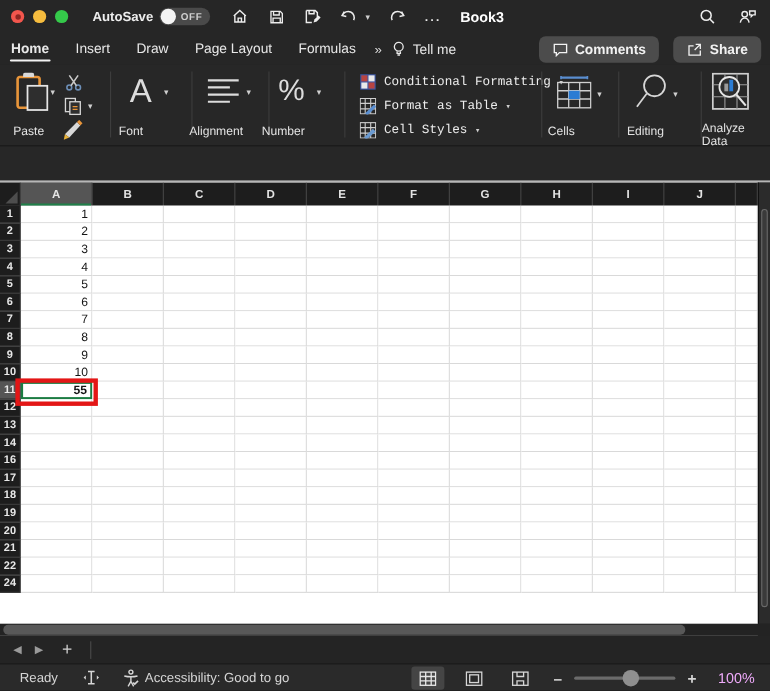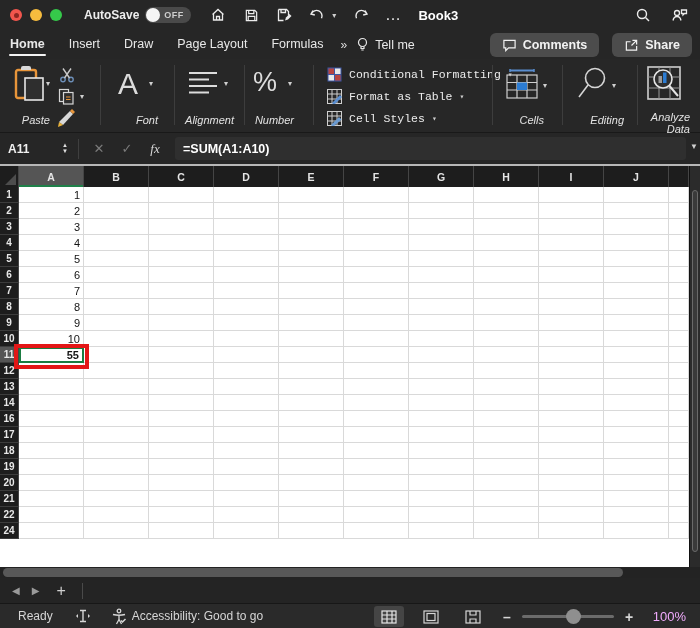--- a/index.html
+++ b/index.html
@@ -34,21 +34,21 @@
   .rtab:first-child { margin-left:9px; }
   .rtab.active { font-weight:bold; }
   .rtab.active::after { content:""; position:absolute; left:0; right:0; bottom:2px; height:2px; background:#f3f3f3; border-radius:1px; }
   .tab-overflow { color:#dcdcdc; font-size:12px; margin-left:16px; letter-spacing:-1px; }
   .tellme { display:flex; align-items:center; gap:6px; margin-left:10px; font-size:12.5px; color:#e8e8e8; }
   .tabbar-right { position:absolute; right:8px; top:33px; display:flex; gap:13px; }
   .pill-btn { background:#4c4c4c; border-radius:6px; height:24px; padding:0 12px; display:flex; align-items:center; gap:6px; font-size:12.5px; font-weight:bold; color:#f2f2f2; }
   
   .ribbon { position:absolute; left:0; top:59px; width:700px; height:74px; background:#272727; border-bottom:1px solid #191919; }
   .vsep { position:absolute; top:6px; height:60px; width:1px; background:#3d3d3d; }
-  .grp-label { position:absolute; font-size:11px; color:#e3e3e3; text-align:right;font-style:italic; }
+  .grp-label { position:absolute; font-size:11px; color:#e3e3e3; text-align:left; }
   .chev-s { font-size:8px; color:#cfcfcf; }
   .ribbon svg { display:block; }
   .cf-rows { position:absolute; left:327px; top:8px; display:flex; flex-direction:column; gap:7px; }
   .cf-row { display:flex; align-items:center; gap:7px; font-size:11.5px; color:#ececec; height:15px;font-family:Liberation Mono, monospace; }
   
   .fbar { position:absolute; left:0; top:133px; width:700px; height:31px; background:#262626; display:flex; align-items:center; }
   .namebox { width:58px; padding-left:8px; font-size:12px; font-weight:bold; color:#f0f0f0; }
   .spinner { display:flex; flex-direction:column; gap:1px; font-size:6px; color:#e0e0e0; line-height:5px; width:14px; text-align:center; }
   .fbar-sep { width:1px; height:20px; background:#3f3f3f; margin:0 6px; }
   .fbtn { width:28px; text-align:center; color:#7b7b7b; font-size:13px; }
@@ -309,33 +309,20 @@
           <path d="M1 11h32M1 22h32M12 1v32M23 1v32" stroke="#9a9a9a" stroke-width="1"></path>
           <circle cx="16" cy="13" r="9" fill="#2e2e2e" stroke="#e6e6e6" stroke-width="1.6"></circle>
           <rect x="11.5" y="10" width="3.5" height="7" fill="#9a9a9a"></rect>
           <rect x="16" y="6.5" width="3.5" height="10.5" fill="#2b7cd3"></rect>
           <path d="M22.5 20 31 30" stroke="#e6e6e6" stroke-width="2"></path>
         </svg>
     </div>
     <span class="grp-label" style="left:638px; top:52px; width:52px; line-height:12px;"><span>Analyze</span><br><span>Data</span></span>
   </div>
 
-  <div class="fbar">
-    <span class="namebox">A11</span>
-    <span class="spinner">
-        <span>▲</span>
-        <span>▼</span>
-      </span>
-    <span class="fbar-sep"></span>
-    <span class="fbtn">✕</span>
-    <span class="fbtn">✓</span>
-    <span class="fx">fx</span>
-    <span class="finput">=SUM(A1:A10)</span>
-    <span class="fbar-chev">▼</span>
-  </div>
   <div class="fbar-bottom"></div>
 
   <div class="sheet">
     <div class="colheaders">
         <div class="corner"></div>
         <div class="colh active" style="width: 65px;">A</div>
         <div class="colh" style="width: 65px;">B</div>
         <div class="colh" style="width: 65px;">C</div>
         <div class="colh" style="width: 65px;">D</div>
         <div class="colh" style="width: 65px;">E</div>

